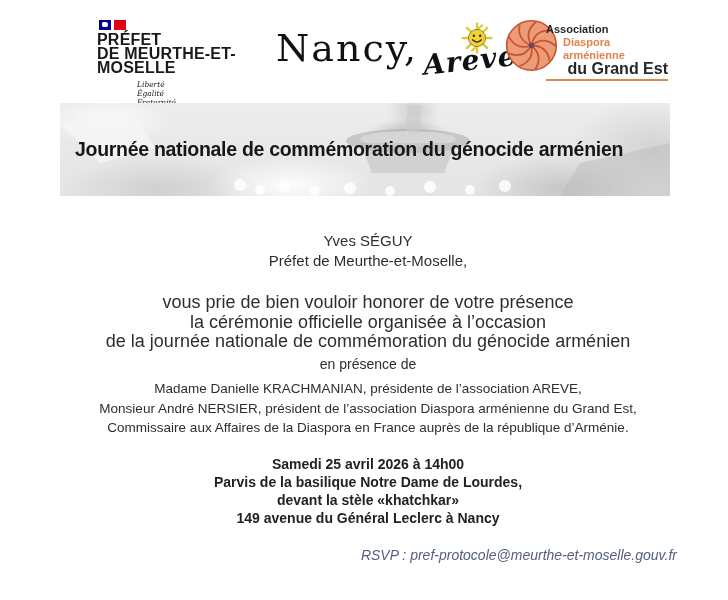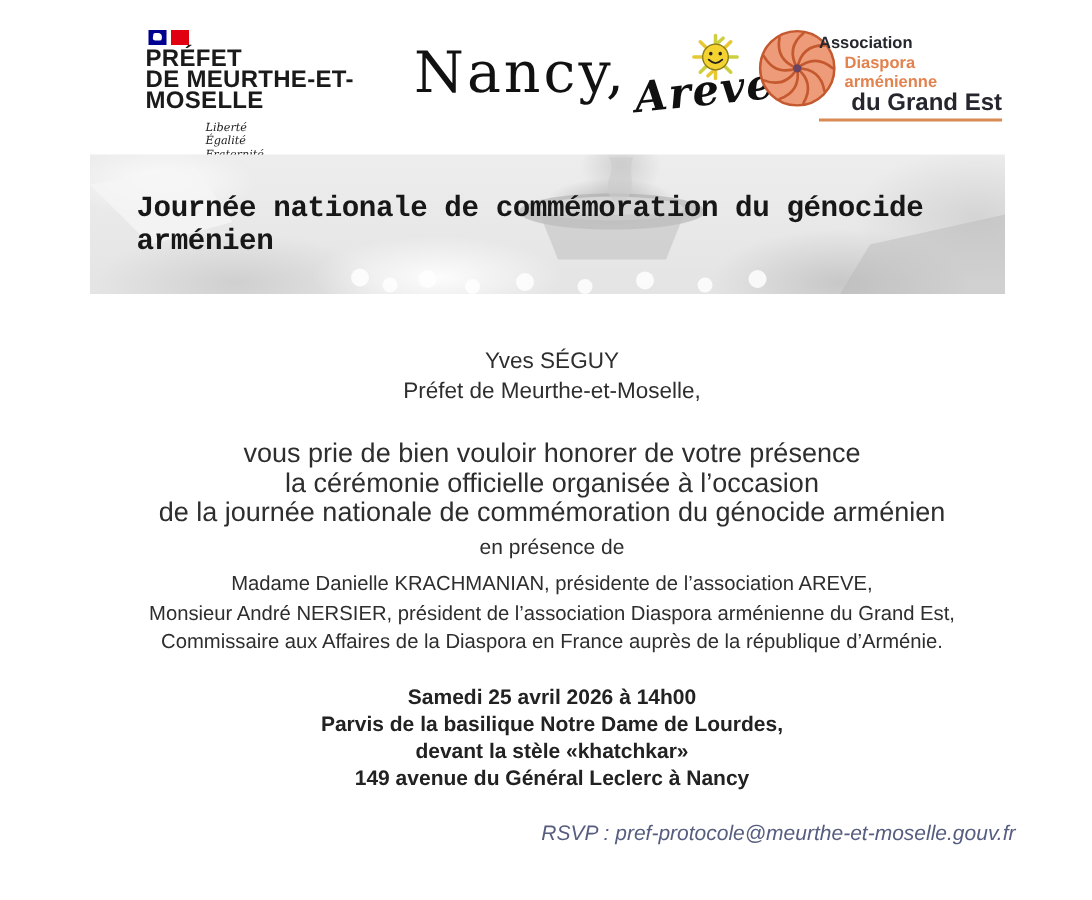--- a/index.html
+++ b/index.html
@@ -51,24 +51,23 @@
       radial-gradient(ellipse 90px 34px at 8% 20%,  rgba(255,255,255,.85), rgba(255,255,255,0) 70%),
       radial-gradient(ellipse 120px 40px at 38% 88%, rgba(255,255,255,.9),  rgba(255,255,255,0) 70%),
       radial-gradient(ellipse 130px 46px at 16% 92%, rgba(190,190,190,.55), rgba(190,190,190,0) 72%),
       radial-gradient(ellipse 120px 50px at 82% 92%, rgba(170,170,170,.5),  rgba(170,170,170,0) 72%),
       radial-gradient(ellipse 110px 60px at 97% 45%, rgba(195,195,195,.55), rgba(195,195,195,0) 75%),
       linear-gradient(#ededed,#e4e4e4);
     display:flex;align-items:center;
   }
   .banner-photo{position:absolute;inset:0;width:100%;height:100%;pointer-events:none;}
   .banner-title{
-    position:relative;margin:16px;padding:0 10px 0 15px;
+    position:relative;margin:0;padding:0 10px 0 15px;
     font-size:19.5px;font-weight:bold;letter-spacing:-.3px;
     color:#171717;
-    font-family:Liberation Mono, monospace;
   }
 
   
   .tline{position:absolute;left:4px;width:100%;text-align:center;}
   .host{top:231px;font-size:15px;line-height:20px;color:#2e2e2e;}
   .invite{top:293px;font-size:18px;line-height:19.5px;color:#2e2e2e;}
   .presence{top:356px;font-size:14px;color:#2e2e2e;}
   .guests{top:379px;font-size:13.5px;line-height:19.5px;color:#2e2e2e;}
   .event{top:455px;font-size:14px;line-height:18px;font-weight:bold;color:#222;}
   .rsvp{position:absolute;top:547px;right:51px;

